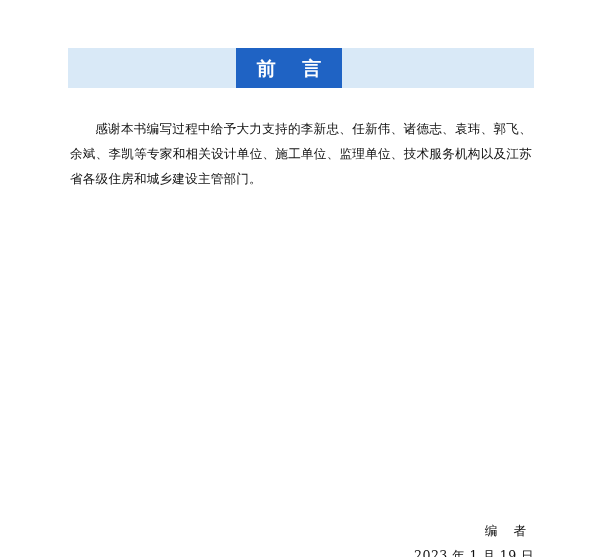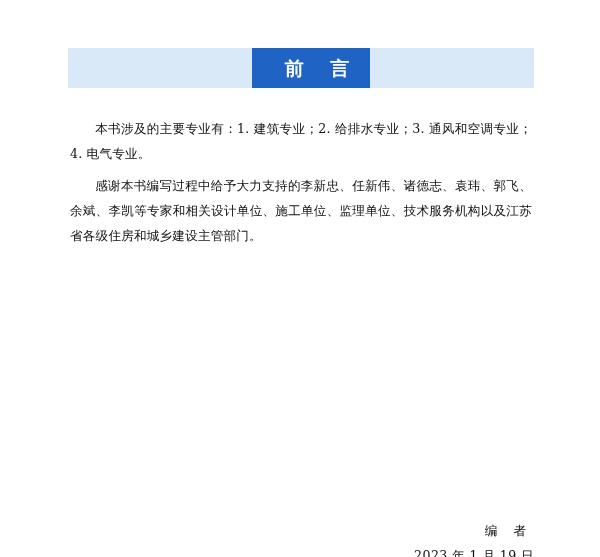--- a/index.html
+++ b/index.html
@@ -24,29 +24,28 @@
   .header-band {
     position: absolute;
     left: 68px;
     top: 48px;
     width: 466px;
     height: 40px;
     background: #d9e9f7;
   }
   .header-title-box {
     position: absolute;
-    left: 252px;
+    left: 236px;
     top: 48px;
     width: 106px;
     height: 40px;
     background: #1f63c4;
     display: flex;
     align-items: center;
     justify-content: center;
-    padding-left: 12px;
   }
   .header-title {
     color: #ffffff;
     font-family: "DejaVu Serif", serif;
     font-weight: bold;
     font-size: 19px;
     letter-spacing: 10px;
     text-indent: 10px;
     line-height: 40px;
   }
@@ -97,21 +96,20 @@
 <body>
 
 <div class="page">
 
   <div class="header-band"></div>
   <div class="header-title-box">
     <span class="header-title">前 言</span>
   </div>
 
   <div class="body-text">
-    <p class="para indent">本书涉及的主要专业有：1. 建筑专业；2. 给排水专业；3. 通风和空调专业；4. 电气专业。</p>
     <p class="para indent">感谢本书编写过程中给予大力支持的李新忠、任新伟、诸德志、袁玮、郭飞、余斌、李凯等专家和相关设计单位、施工单位、监理单位、技术服务机构以及江苏省各级住房和城乡建设主管部门。</p>
 
   </div>
 
   <div class="signature">
     <span class="sig-line sig-author">编 者</span>
     <span class="sig-line sig-date">2023 年 1 月 19 日</span>
   </div>
 
 </div>

